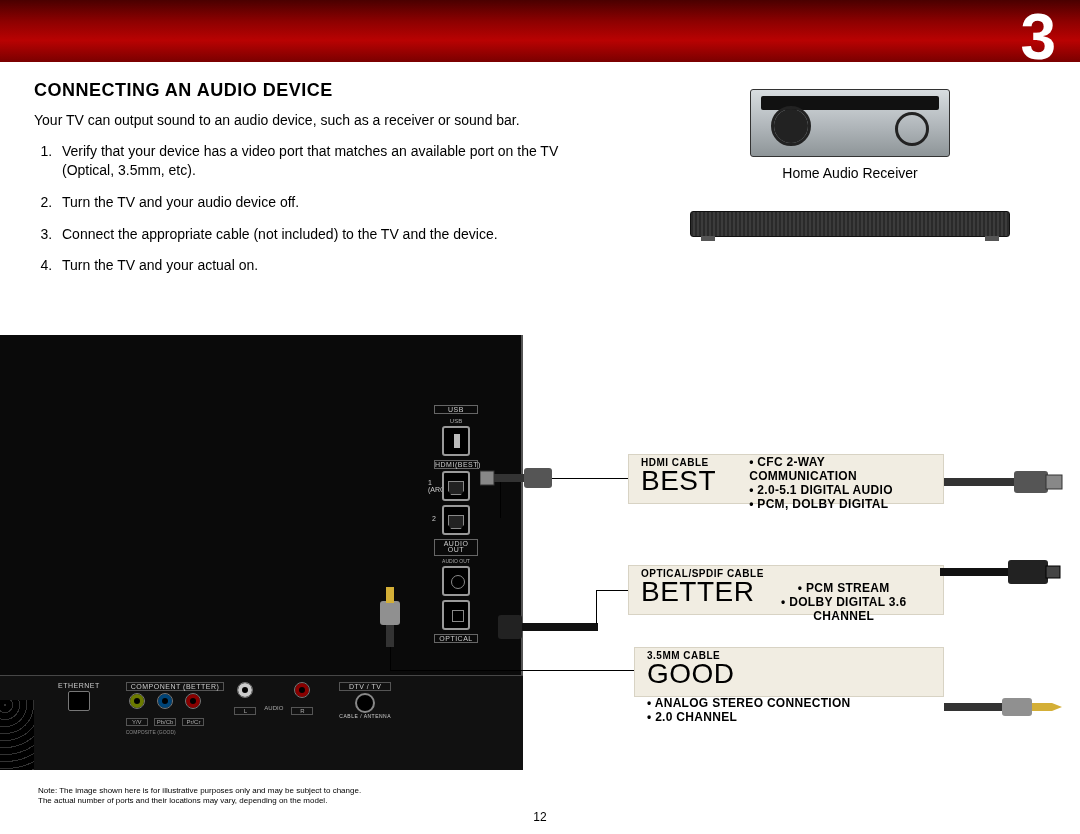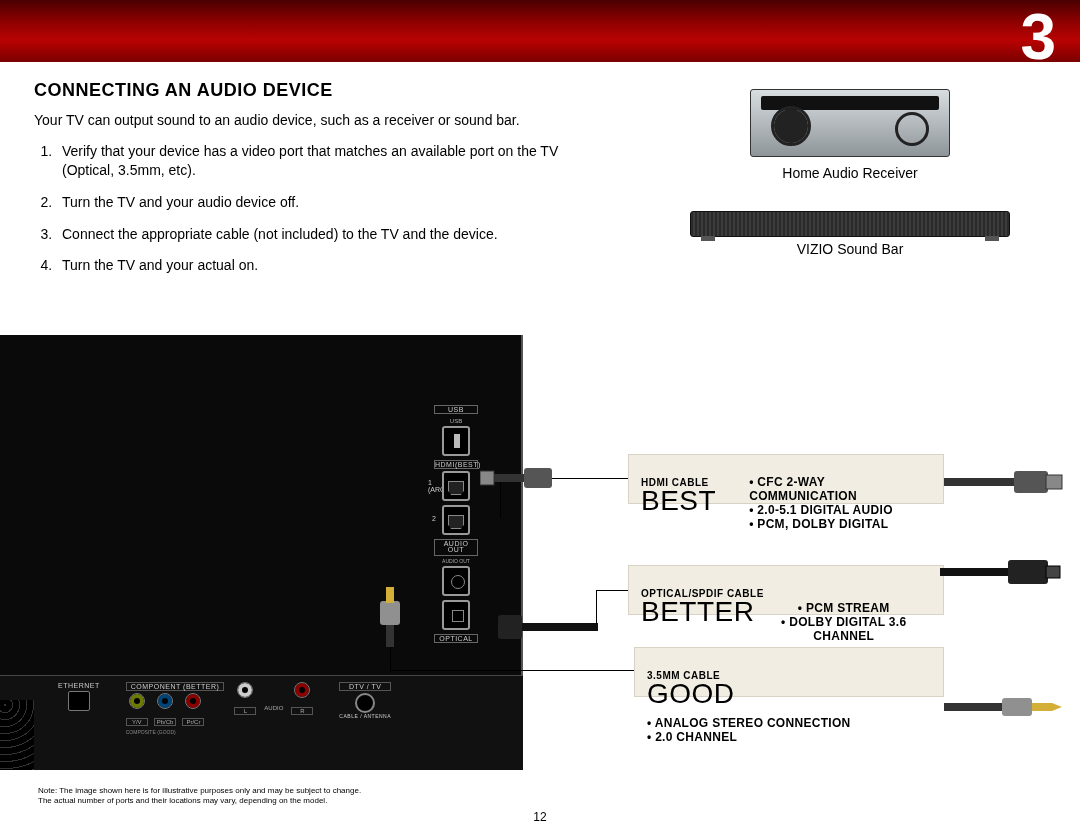--- a/index.html
+++ b/index.html
@@ -77,21 +77,21 @@
   .bport .ring{ width:16px; height:16px; margin:0 auto 1px; border:1px solid #777; border-radius:50%; background:#000; }
   .bport .ring.y{ box-shadow:inset 0 0 0 4px #6b7a00;} .bport .ring.b{box-shadow:inset 0 0 0 4px #004477;} .bport .ring.r{box-shadow:inset 0 0 0 4px #880000;} .bport .ring.w{box-shadow:inset 0 0 0 4px #ccc;}
   .blabel{ color:#aaa; font-size:6px; border:1px solid #555; padding:0 2px; display:inline-block; min-width:22px;}
   .group-label{ color:#ccc; font-size:7px; text-align:center; letter-spacing:0.5px; margin-bottom:2px;}
   .col-eth{ margin-right:26px; }
   .col-comp{ display:flex; gap:6px; margin-right:14px;}
   .col-audio{ display:flex; gap:6px; margin-right:18px;}
   .col-ant{}
 
   
-  .qbox { position:absolute; background:#f1ede2; border:1px solid #d8d3c4; padding:22px 10px 8px 12px; }
+  .qbox { position:absolute; background:#f1ede2; border:1px solid #d8d3c4; padding:2px 10px 8px 12px; }
   .qbox .cable-title { font-size:10px; font-weight:800; letter-spacing:0.5px; }
   .qbox .rank { font-size:28px; font-weight:400; letter-spacing:0.5px; line-height:0.95; }
   .qbox ul { list-style:none; }
   .qbox ul li { font-size:12px; font-weight:700; letter-spacing:0.3px; }
   .qbox ul li::before{ content:"• "; }
   .q1 { top:454px; left:628px; width:316px; height:50px; }
   .q1 .row{ display:flex; }
   .q1 .l{ width:110px; }
   .q1 ul{ margin-top:-2px; }
   .q2 { top:565px; left:628px; width:316px; height:50px; }
@@ -131,21 +131,20 @@
     <li>Turn the TV and your actual on.</li>
   </ol>
 </div>
 
 <div class="devices">
   <div class="receiver">
       <div class="knob2"></div>
     </div>
   <div class="dev-label">Home Audio Receiver</div>
   <div class="soundbar"></div>
-  <div class="dev-label">VIZIO Sound Bar</div>
 </div>
 
 <div class="tvwrap">
   <div class="tvback">
     <div class="portcol">
       <div class="plabel">USB</div>
       <div style="color:#aaa;font-size:6px;text-align:center;margin:4px 0 1px">USB</div>
       <div class="port usb"></div>
       <div class="plabel">HDMI(BEST)</div>
       <div style="position:relative">

